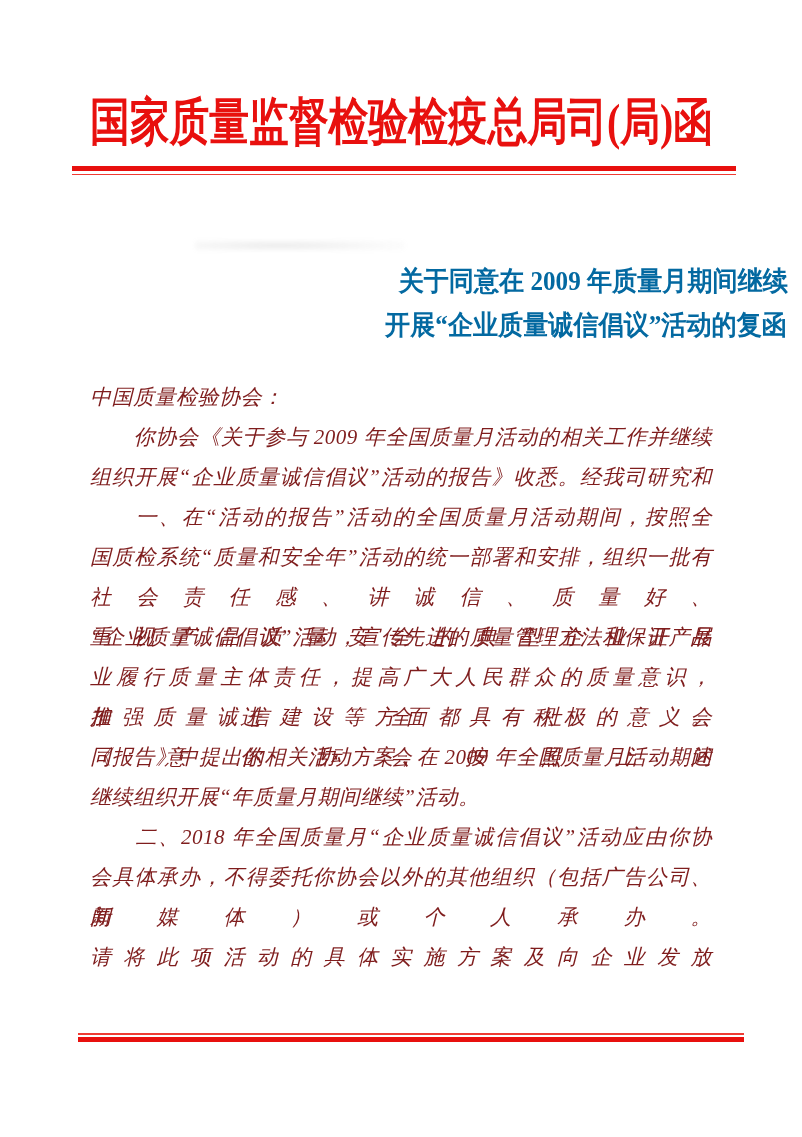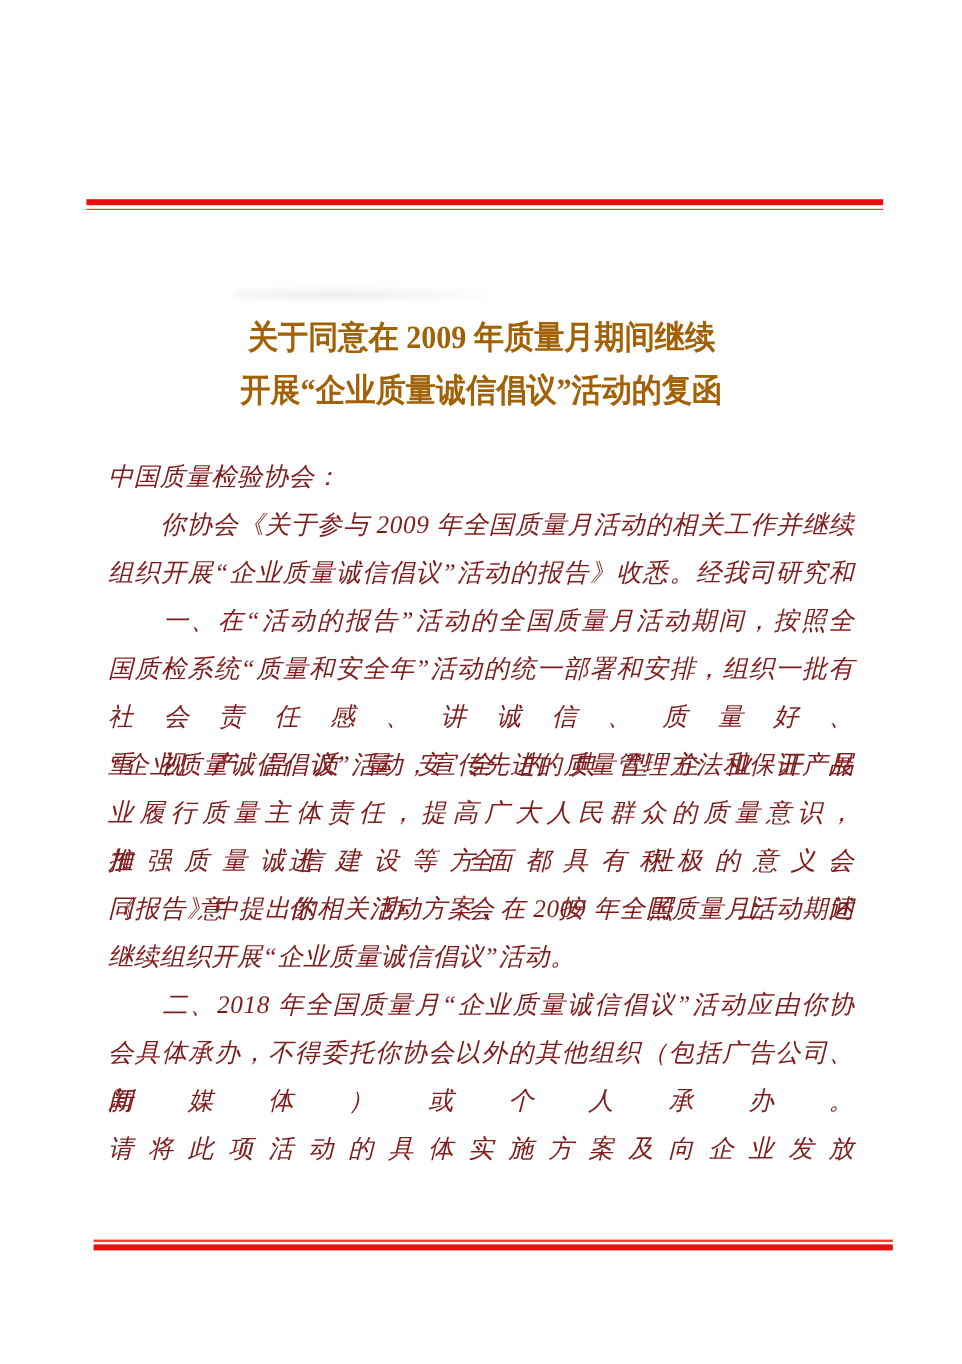--- a/index.html
+++ b/index.html
@@ -72,22 +72,22 @@
     opacity: 0.35;
     pointer-events: none;
   }
 
   
   .subject {
     position: absolute;
     top: 259px;
     left: 0;
     width: 802px;
-    text-align: center;
-    color: #a16207;
+    text-align: right;
+    color: #0369a1;
   }
   .subject-line {
     height: 44px;
     line-height: 44px;
     font-size: 27px;
     font-weight: bold;
     white-space: nowrap;
   }
   .subject-line .sl-inner {
     display: inline-block;
@@ -127,20 +127,21 @@
   }
   .rule-bottom .thin  { height: 1.6px; background: #ef3b33; }
   .rule-bottom .gap   { height: 2.5px; }
   .rule-bottom .thick { height: 4.5px; background: #e8100e; }
 </style>
 </head>
 <body>
 
 <div class="page">
 
+  <h1 class="letterhead"><span class="lh-inner">国家质量监督检验检疫总局司(局)函</span></h1>
 
   <div class="rule-top">
     <div class="thick"></div>
     <div class="gap"></div>
     <div class="thin"></div>
   </div>
 
 
   <div class="smudge"></div>
 
@@ -153,21 +154,21 @@
     <div class="ln">中国质量检验协会：</div>
     <div class="ln jl">　　你协会《关于参与 2009 年全国质量月活动的相关工作并继续</div>
     <div class="ln jl">组织开展“企业质量诚信倡议”活动的报告》收悉。经我司研究和</div>
     <div class="ln jl">　　一、在“活动的报告”活动的全国质量月活动期间，按照全</div>
     <div class="ln jl">国质检系统“质量和安全年”活动的统一部署和安排，组织一批有</div>
     <div class="ln jl">社会责任感、讲诚信、质量好、重视产品质量安全的典型企业开展</div>
     <div class="ln jl">“企业质量诚信倡议”活动，宣传先进的质量管理方法和保证产品</div>
     <div class="ln jl">业履行质量主体责任，提高广大人民群众的质量意识，推进全社会</div>
     <div class="ln jl">加强质量诚信建设等方面都具有积极的意义。同意你协会按照上述</div>
     <div class="ln jl">《报告》中提出的相关活动方案，在 2009 年全国质量月活动期间</div>
-    <div class="ln">继续组织开展“企业质量诚信倡议”活动。</div>
+    <div class="ln">继续组织开展“年质量月期间继续”活动。</div>
     <div class="ln jl">　　二、2018 年全国质量月“企业质量诚信倡议”活动应由你协</div>
     <div class="ln jl">会具体承办，不得委托你协会以外的其他组织（包括广告公司、新</div>
     <div class="ln jl">闻媒体）或个人承办。请将此项活动的具体实施方案及向企业发放</div>
   </div>
 
   <div class="rule-bottom">
     <div class="thin"></div>
     <div class="gap"></div>
     <div class="thick"></div>
   </div>

